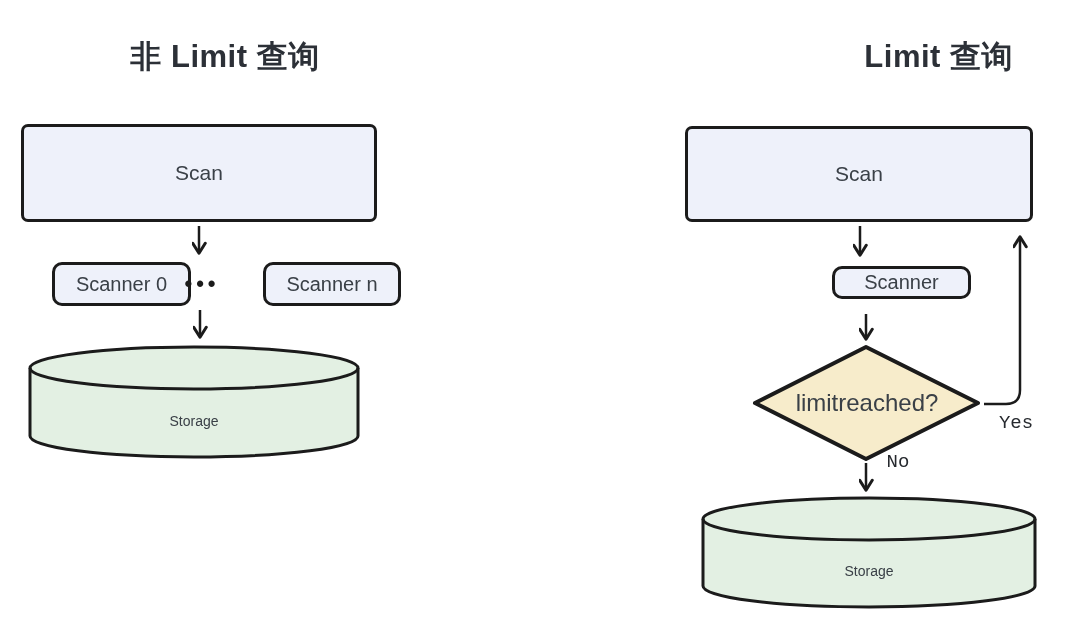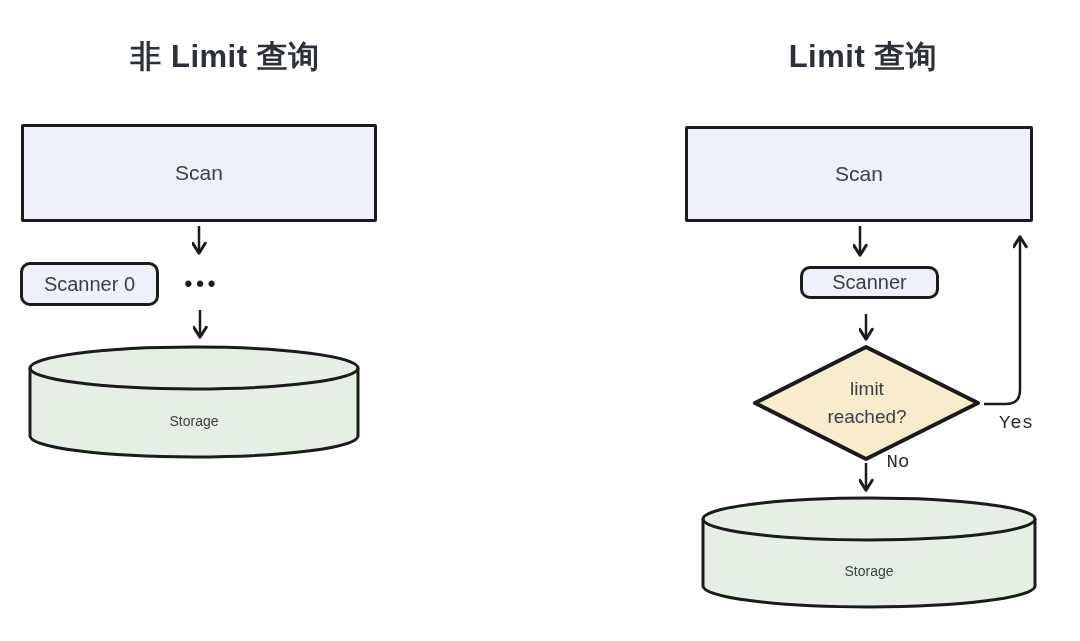--- a/index.html
+++ b/index.html
@@ -22,33 +22,33 @@
   .diagram-title{
     font-size:31px;font-weight:700;color:var(--title-text);
     text-align:center;letter-spacing:0.5px;
   }
   .node{
     box-sizing:border-box;border:3px solid var(--stroke);
     background:var(--node-fill);
     display:flex;align-items:center;justify-content:center;
     font-size:20px;color:var(--node-text);
   }
-  .node.big{border-radius:2px;font-size:21px;}
-  .node.small{border-radius:10px;}
+  .node.big{border-radius:7px;font-size:21px;}
+  .node.small{border-radius:10px;margin-left:32px;}
   .dots{
     display:flex;align-items:center;justify-content:center;
     font-size:22px;font-weight:700;color:var(--stroke);
     letter-spacing:4px;text-indent:4px;
   }
   .cyl-label,.decision-label{
     display:flex;align-items:center;justify-content:center;
     color:var(--node-text);text-align:center;
   }
   .cyl-label{font-size:14px;}
-  .decision-label{flex-direction:column;font-size:19px;line-height:1.45;}
+  .decision-label{flex-direction:row;font-size:24px;line-height:1.45;}
   .edge-label{
     font-size:19px;color:var(--edge-label-text);text-align:center;font-family:Liberation Mono, monospace;
   }
   svg{display:block;overflow:visible;}
   .connector-layer{left:0;top:0;pointer-events:none;}
 </style>
 </head>
 <body>
 
 <div class="canvas">
@@ -74,28 +74,31 @@
   <div class="abs node big" style="left:21px;top:124px;width:356px;height:98px;">
     <span>Scan</span>
   </div>
 
   <div class="abs node small" style="left:20px;top:262px;width:139px;height:44px;">
     <span>Scanner 0</span>
   </div>
 
   <div class="abs dots" style="left:168px;top:262px;width:64px;height:44px;">•••</div>
 
+  <div class="abs node small" style="left:231px;top:262px;width:138px;height:44px;">
+    <span>Scanner n</span>
+  </div>
 
   <svg class="abs" style="left:27px;top:344px;" width="334" height="119" viewBox="0 0 334 119">
     <path d="M3,24 A164,21 0 0 1 331,24 L331,92 A164,21 0 0 1 3,92 Z" style="fill:var(--storage-fill)" stroke="#1b1b1b" stroke-width="3"></path>
     <path d="M3,24 A164,21 0 0 0 331,24" fill="none" stroke="#1b1b1b" stroke-width="3"></path>
   </svg>
   <div class="abs cyl-label" style="left:27px;top:406px;width:334px;height:30px;">Storage</div>
 
-  <div class="abs diagram-title" style="left:713px;top:36px;width:300px;">Limit 查询</div>
+  <div class="abs diagram-title" style="left:713px;top:36px;width:300px;text-align:right;">Limit 查询</div>
 
   <div class="abs node big" style="left:685px;top:126px;width:348px;height:96px;">
     <span>Scan</span>
   </div>
 
   <div class="abs node small" style="left:800px;top:266px;width:139px;height:33px;">
     <span>Scanner</span>
   </div>
 
   <svg class="abs" style="left:750px;top:341px;" width="234" height="124" viewBox="0 0 234 124">

